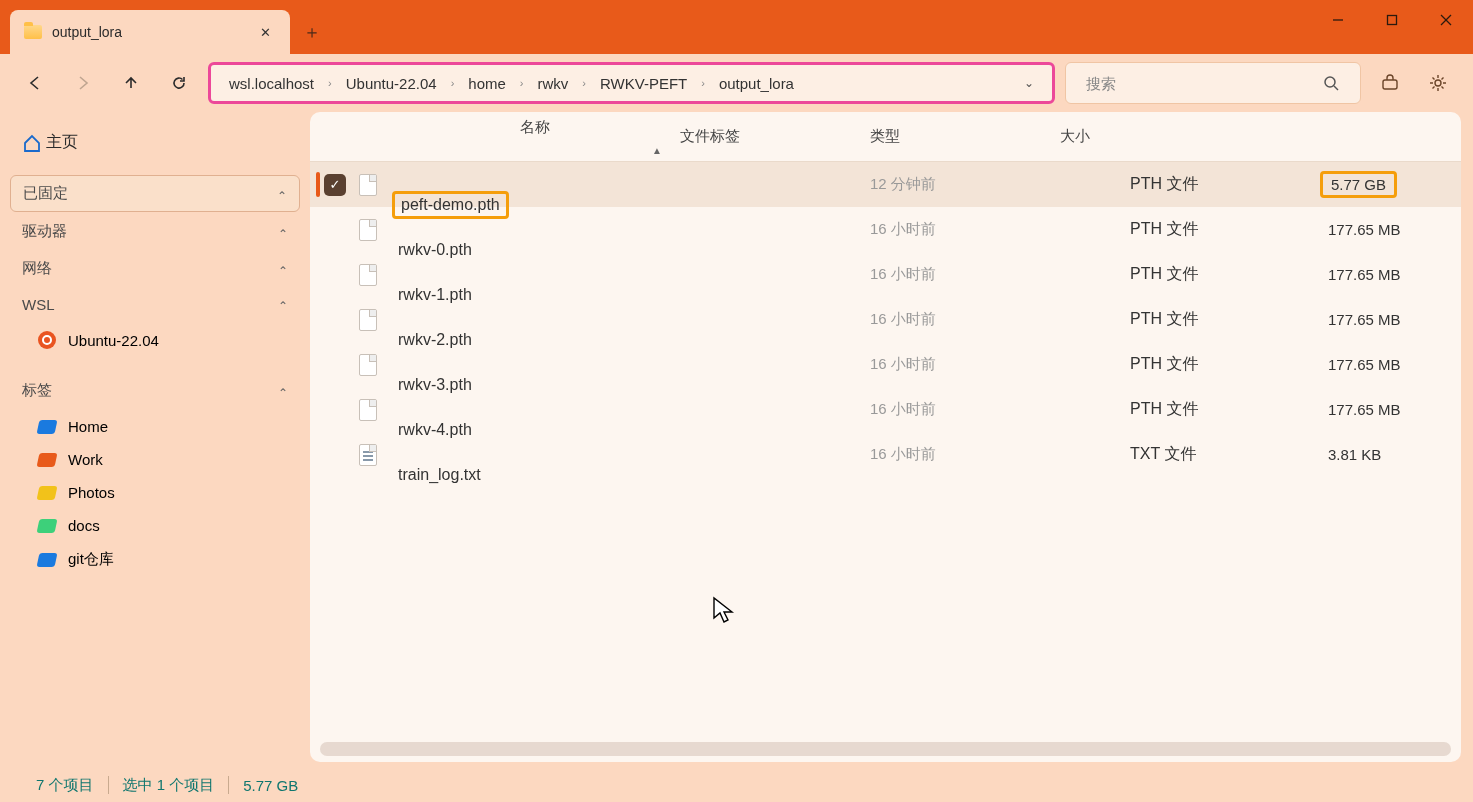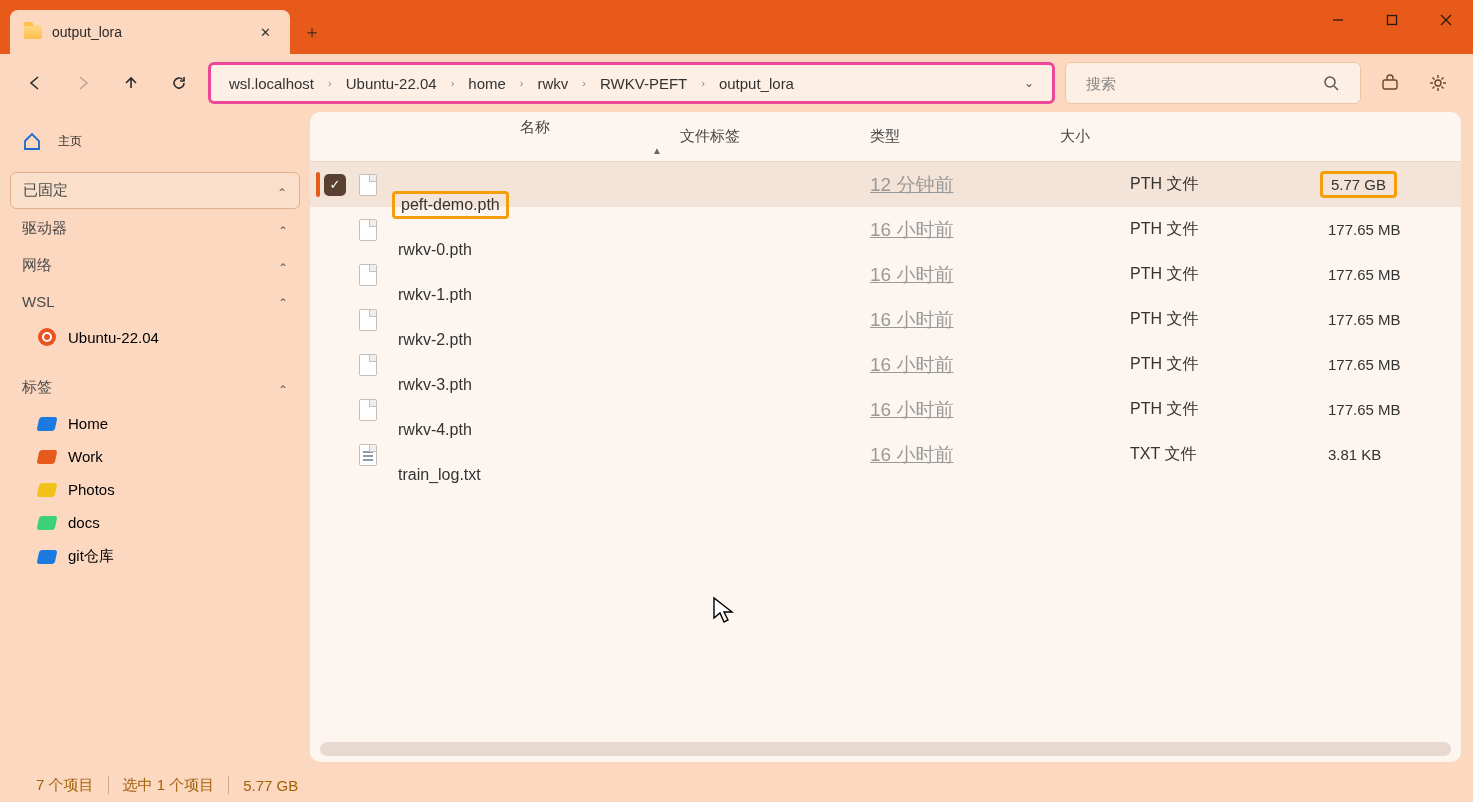--- a/index.html
+++ b/index.html
@@ -21,21 +21,21 @@
 .crumb { cursor:pointer; padding: 2px 6px; }
 .crumb.current { font-weight:500; }
 .crumb-sep { color:#888; font-size:11px; padding:0 4px;}
 .breadcrumb-dd { margin-left:auto; color:#555; font-size:12px; padding:6px; cursor:pointer;}
 .searchbox { width: 296px; background:#fdefe4; border:1px solid #f0c5a4; border-radius:6px; height:42px; display:flex; align-items:center; padding:0 20px; font-size:15px; color:#777; }
 .searchbox input { flex:1; background:transparent; border:none; outline:none; font-size:15px; color:#333;}
 .searchbox input::placeholder { color:#888;}
 .tool-icon { width:38px; height:38px; display:flex; align-items:center; justify-content:center; cursor:pointer; color:#6b4428;}
 .body-area { flex:1; background:#fcd8c0; display:flex; overflow:hidden;}
 .sidebar { width: 310px; padding: 12px 10px; display:flex; flex-direction:column; gap:2px; overflow-y:auto;}
-.side-item { display:flex; align-items:center; gap:16px; padding: 8px 12px; border-radius:6px; cursor:pointer; font-size:12px; color:#2b2b2b;}
+.side-item { display:flex; align-items:center; gap:4px; padding: 8px 12px; border-radius:6px; cursor:pointer; font-size:16px; color:#2b2b2b;}
 .side-item.home .ico { width:20px; height:18px; }
 .side-section { display:flex; align-items:flex-end; justify-content:space-between; padding: 8px 12px; font-size:15px; color:#4a4a4a; border-radius:6px; cursor:pointer;}
 .side-section.pinned { border:1px solid #e0b090; background:#fae0ca; }
 .side-section .chev { font-size:12px; color:#666;}
 .side-sub { display:flex; align-items:center; gap:12px; padding: 8px 12px 8px 28px; font-size:15px; cursor:pointer;}
 .tag-dot { width:18px; height:14px; border-radius:3px; transform: skewX(-12deg);}
 .ubuntu-ico { width:18px; height:18px; background:#e95420; border-radius:50%; position:relative;}
 .ubuntu-ico::after{content:"";position:absolute;inset:4px;border:2px solid #fff;border-radius:50%;}
 .content-panel { flex:1; margin: 0 12px 6px 0; background:#fdf6f0; border-radius:10px; display:flex; flex-direction:column; overflow:hidden;}
 .col-headers { display:flex; height:50px; align-items:center; border-bottom:1px solid #eadacb; font-size:15px; color:#444;}
@@ -52,26 +52,26 @@
 .file-check-wrap { width: 40px; padding-left:14px; }
 .file-row.selected .checkbox { width:22px; height:22px; background:#5a4030; border-radius:5px; display:flex; align-items:center; justify-content:center; color:#fff; font-size:13px;}
 .file-icon-wrap { width:36px; display:flex; justify-content:center;}
 .file-ico { width:18px; height:22px; background:#fff; border:1px solid #c8c0b8; border-radius:2px; position:relative;}
 .file-ico::after{content:"";position:absolute;top:0;right:0;width:6px;height:6px;background:#eee;border-left:1px solid #c8c0b8;border-bottom:1px solid #c8c0b8;}
 .file-ico.txt::before{content:"";position:absolute;left:3px;top:6px;right:3px;height:2px;background:#89a;box-shadow:0 4px 0 #89a,0 8px 0 #89a;}
 .file-name-cell { width: 294px; padding-left:6px;}
 .fname { display:inline-block; padding:2px 6px;margin-top:40px;}
 .highlight-box { border:3px solid #f59e0b; border-radius:4px; }
 .file-tags-cell { width:190px;}
-.file-date-cell { width:260px; color:#999; font-size:19px;text-decoration:underline;}
+.file-date-cell { width:260px; color:#999; font-size:15px;}
 .file-type-cell { width:190px;}
 .file-size-cell { flex:1; padding-right:40px; font-size:15px;}
 .file-size-cell .sz { display:inline-block; padding:2px 8px;}
 .scrollbar-bottom { height:14px; margin: 0 10px 6px 10px; background:#bda494; border-radius:7px; opacity:0.35;}
-.statusbar { height:34px; background:#fcd8c0; display:flex; align-items:center; padding: 0 22px; font-size:15px; color:#a16207; gap:0;}
+.statusbar { height:34px; background:#fcd8c0; display:flex; align-items:center; padding: 0 22px; font-size:15px; color:#0f766e; gap:0;}
 .status-seg { padding: 0 14px;}
 .status-sep { width:1px; height:18px; background:#c9aa8f;}
 svg { display:block; }
 </style>
 </head>
 <body>
 
 <div class="titlebar">
   <div class="tab">
     <span class="folder-ico"></span>

